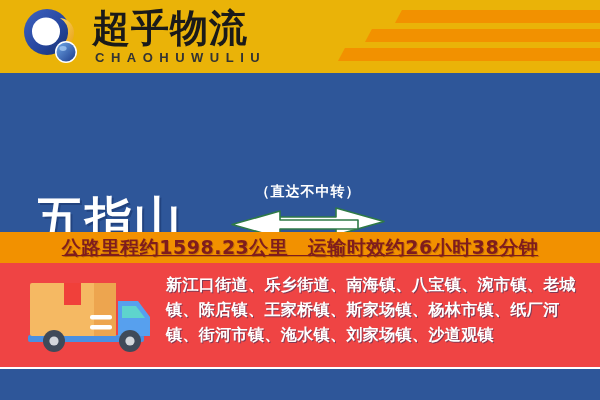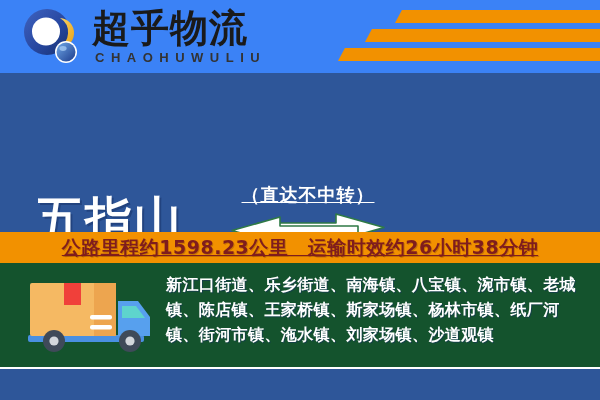--- a/index.html
+++ b/index.html
@@ -20,21 +20,21 @@
     background: #2e5699;
     overflow: hidden;
   }
 
   
   .header {
     position: absolute;
     left: 0; top: 0;
     width: 600px;
     height: 73px;
-    background: #3b82f6;
+    background: #eab308;
     overflow: hidden;
   }
   .logo-mark {
     position: absolute;
     left: 22px; top: 8px;
     width: 58px; height: 58px;
   }
   .brand-cn {
     position: absolute;
     left: 92px; top: 6px;
@@ -97,26 +97,25 @@
   .city.dest   { left: 387px; }
 
   .mid {
     position: absolute;
     left: 228px; top: 110px;
     width: 160px;
     text-align: center;
   }
   .mid-top, .mid-bottom {
     font-family: "DejaVu Sans", sans-serif;
-    font-size: 18px;
+    font-size: 14px;
     font-weight: bold;
     color: #ffffff;
     letter-spacing: 1px;
     white-space: nowrap;
-    text-decoration: underline;
   }
   .mid-top { margin-bottom: 4px; }
   .mid-bottom { margin-top: 3px; }
   .arrows { width: 160px; height: 36px; display: block; }
 
   
   .infobar {
     position: absolute;
     left: 0; top: 232px;
     width: 600px;
@@ -136,21 +135,21 @@
     text-shadow: 1px 1px 0 rgba(150,80,0,0.45);
     text-decoration: underline;
   }
 
   
   .coverage {
     position: absolute;
     left: 0; top: 263px;
     width: 600px;
     height: 104px;
-    background: #14532d;
+    background: #ef4444;
   }
   .truck {
     position: absolute;
     left: 24px; top: 12px;
     width: 130px; height: 82px;
   }
   .areas {
     position: absolute;
     left: 166px; top: 9px;
     width: 422px;

